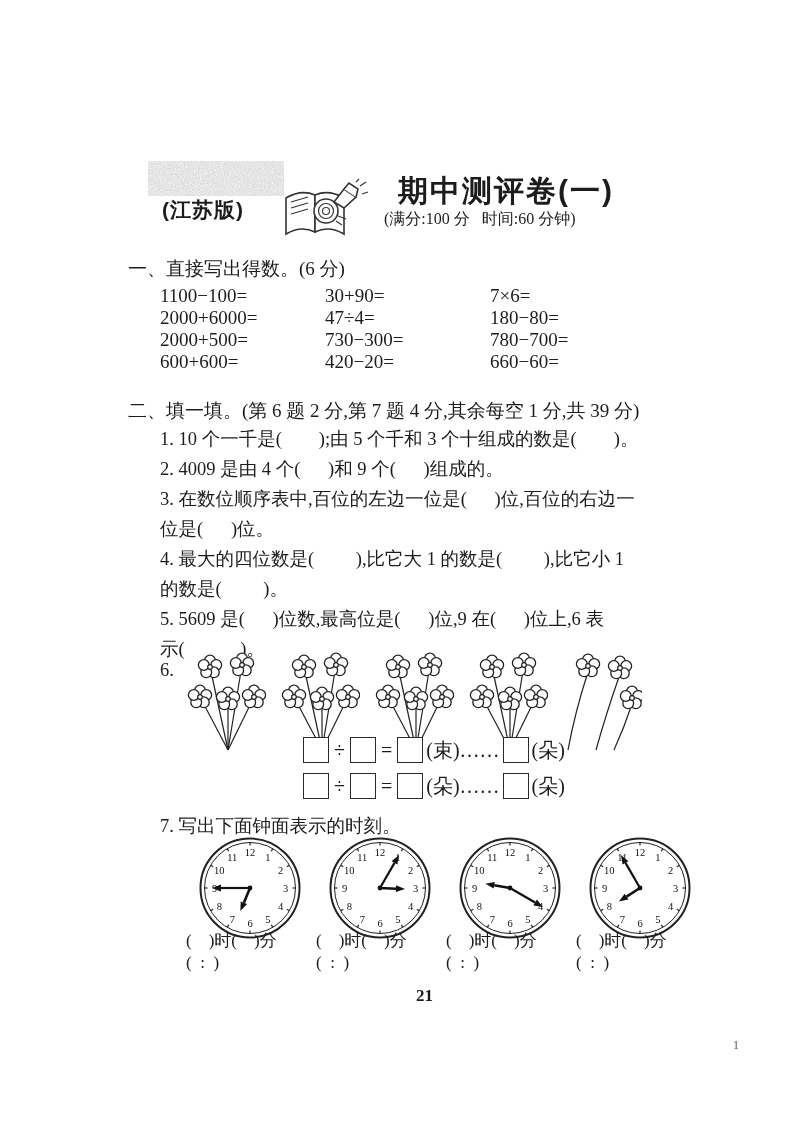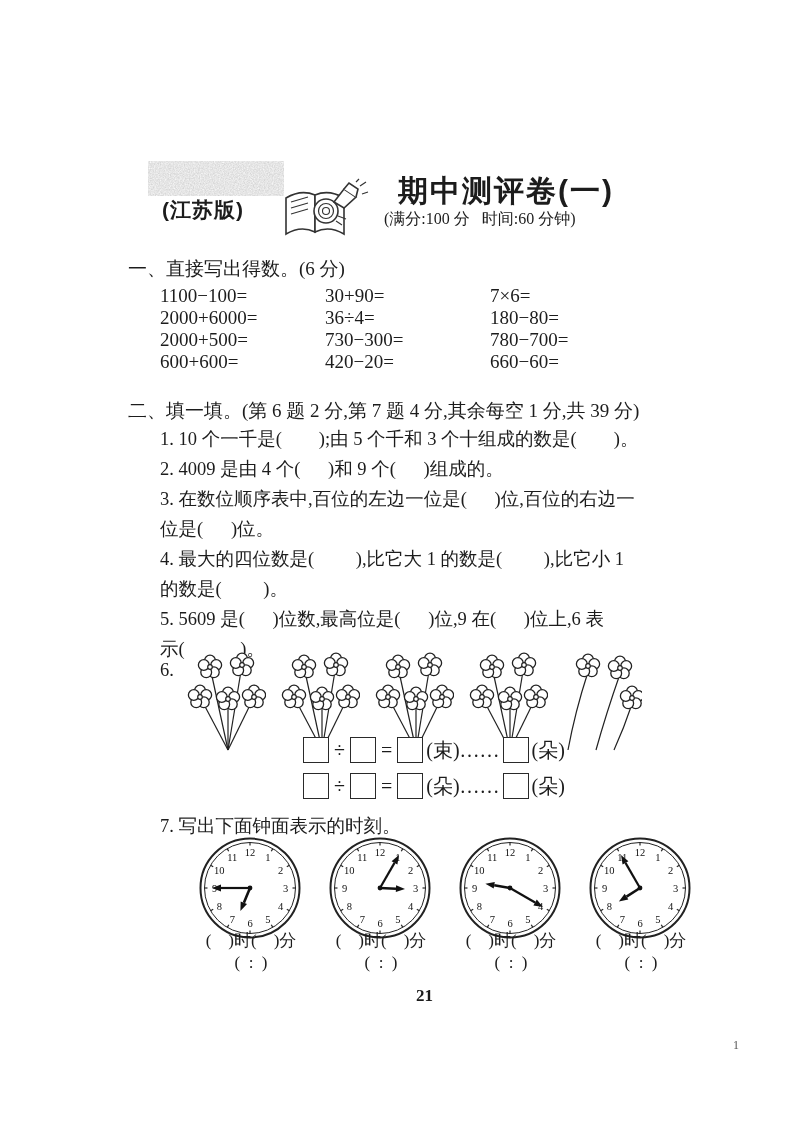--- a/index.html
+++ b/index.html
@@ -24,21 +24,21 @@
   .eq{position:absolute;left:300px;font-size:20px;}
   #eq1{top:737px;} #eq2{top:773px;}
   .sq{display:inline-block;width:24px;height:24px;border:1.6px solid #2a2a2a;
       vertical-align:-6px;margin:0 3px;background:#fff;}
   .op{margin:0 2px;}
   .q7line{position:absolute;left:160px;top:813px;font-size:18.5px;}
   .clocks{position:absolute;left:198px;top:836px;display:flex;gap:26px;}
   .clock{width:104px;height:104px;}
   .clabels{position:absolute;left:186px;display:flex;}
   #clr1{top:929px;} #clr2{top:953px;}
-  .clabel{width:130px;text-align:center;font-size:17px;}
+  .clabel{width:130px;font-size:17px;}
   .pageno{position:absolute;left:0;top:986px;width:793px;text-align:center;
           font-size:17px;font-weight:700;margin-left:28px;}
   .corner{position:absolute;left:733px;top:1038px;font-size:12px;color:#555;}
 </style>
 </head>
 <body>
 
 <div class="page">
 
   <div class="noise">
@@ -71,21 +71,21 @@
   <h1 class="title">期中测评卷(一)</h1>
   <div class="info">(满分:100 分   时间:60 分钟)</div>
 
   <div class="sec-head" id="sec1h"><span class="b">一、直接写出得数。</span><span>(6 分)</span></div>
 
   <div class="probs">
     <span>1100−100=</span>
     <span>30+90=</span>
     <span>7×6=</span>
     <span>2000+6000=</span>
-    <span>36÷4=</span>
+    <span>47÷4=</span>
     <span>180−80=</span>
     <span>2000+500=</span>
     <span>730−300=</span>
     <span>780−700=</span>
     <span>600+600=</span>
     <span>420−20=</span>
     <span>660−60=</span>
   </div>
 
   <div class="sec-head" id="sec2h"><span class="b">二、填一填。</span><span>(第 6 题 2 分,第 7 题 4 分,其余每空 1 分,共 39 分)</span></div>

